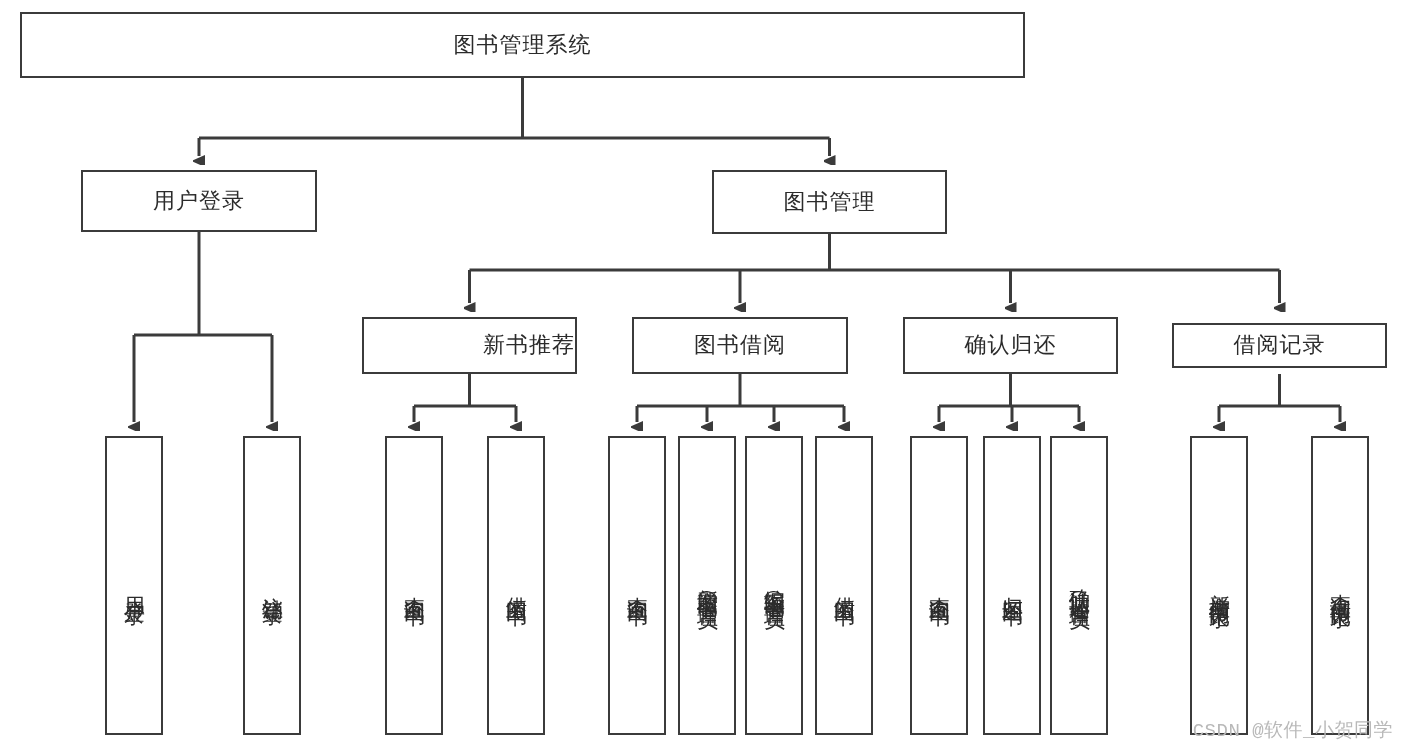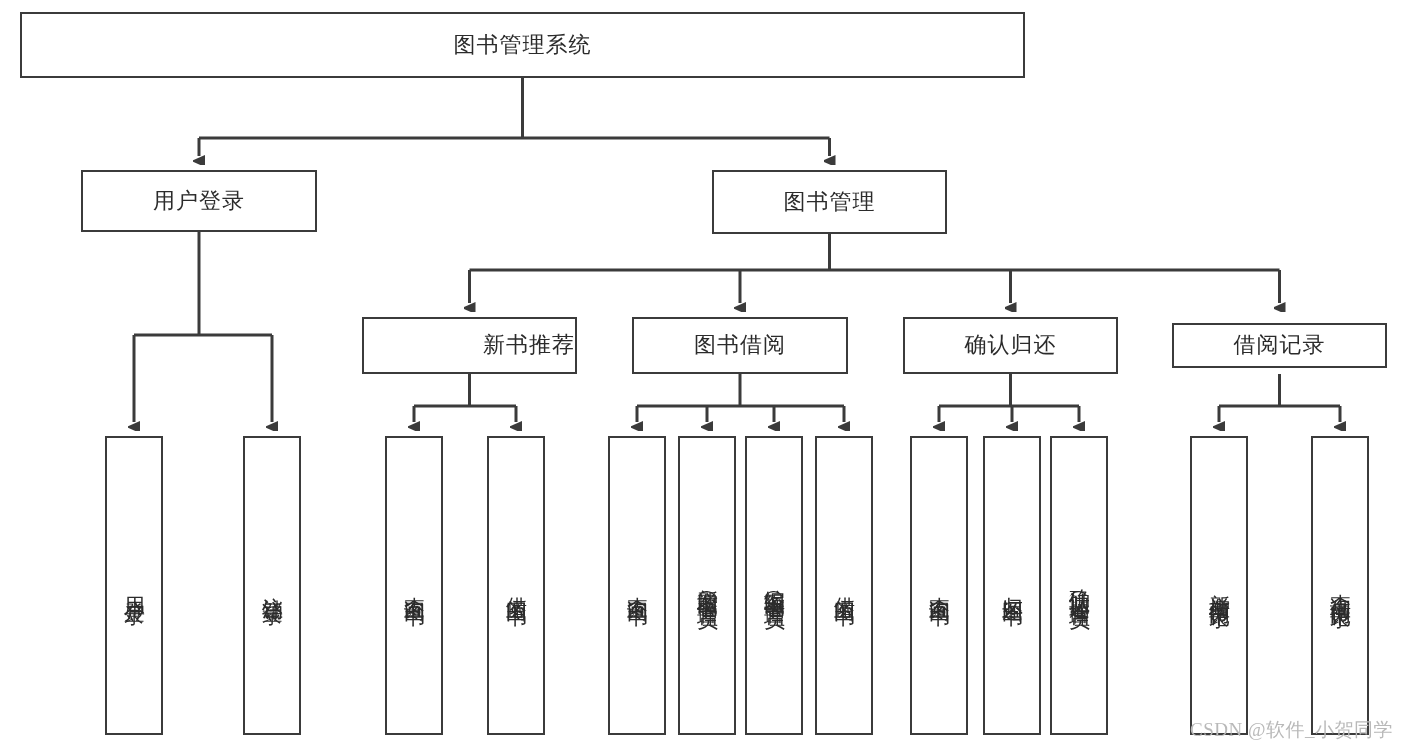--- a/index.html
+++ b/index.html
@@ -53,21 +53,21 @@
   }
   .watermark {
     position: absolute;
     right: 12px;
     bottom: 4px;
     font-size: 19px;
     color: #b9b9b9;
     letter-spacing: 0.5px;
     z-index: 5;
     white-space: nowrap;
-    font-family: Liberation Serif, serif;
+    font-family: Liberation Mono, monospace;
   }
 </style>
 </head>
 <body>
 
 <div id="diagram-root">
 
   <svg id="diagram-svg" xmlns="http://www.w3.org/2000/svg">
     <defs>
       <marker id="arrowhead" markerWidth="10" markerHeight="12" refX="1" refY="6" orient="auto" markerUnits="userSpaceOnUse">

